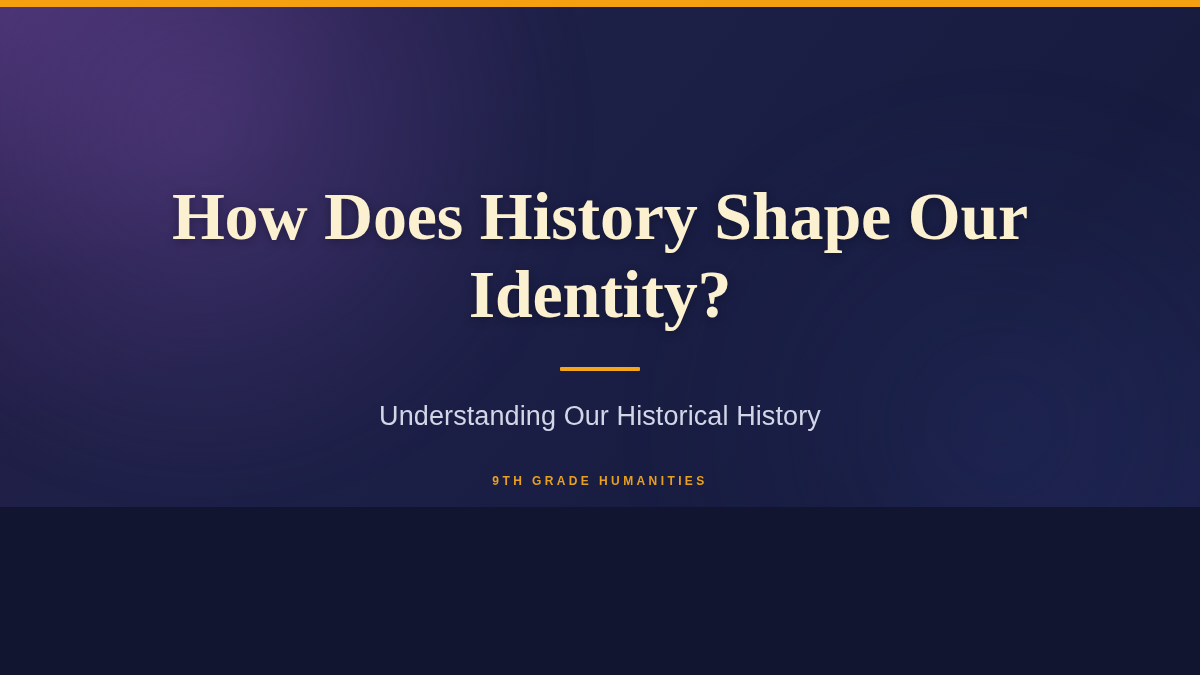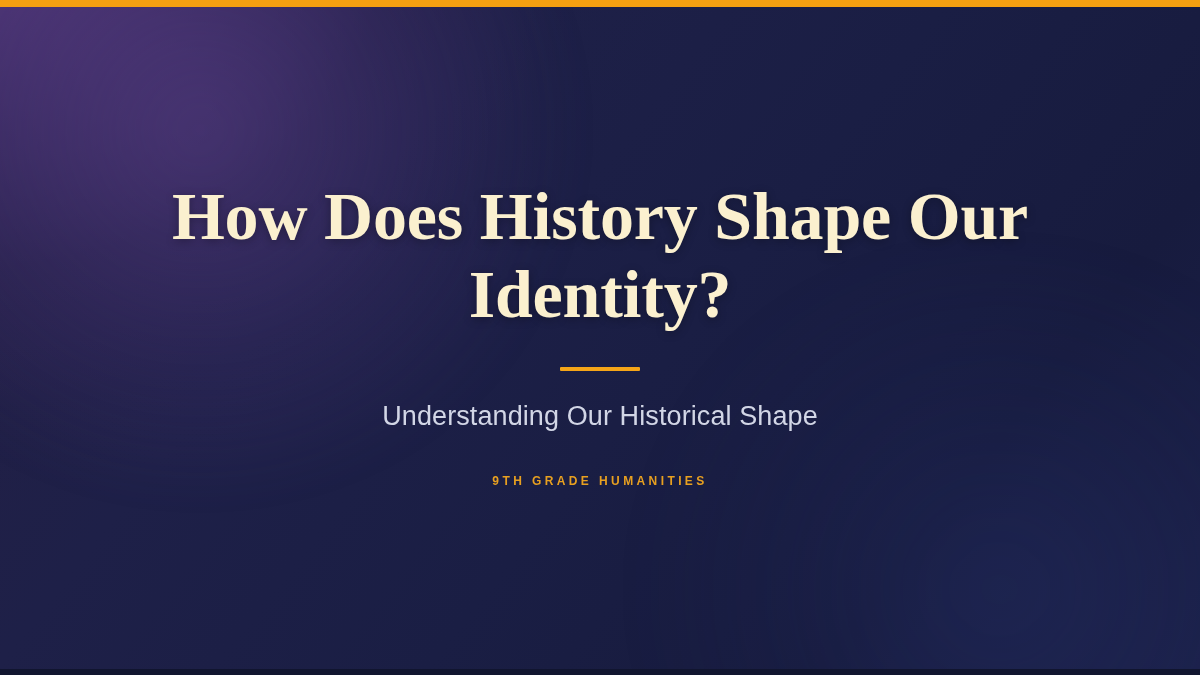--- a/index.html
+++ b/index.html
@@ -7,21 +7,21 @@
   html, body {
     width:1200px;
     height:675px;
     overflow:hidden;
     background:#11152f;
   }
 
   .slide {
     position:relative;
     width:1200px;
-    height:669px;
+    height:507px;
     overflow:hidden;
     background:
       radial-gradient(ellipse 900px 680px at -4% -8%,
           rgba(86,58,128,0.92) 0%,
           rgba(70,50,112,0.62) 26%,
           rgba(48,38,86,0.30) 48%,
           rgba(28,30,66,0.06) 68%,
           rgba(20,24,56,0) 84%),
       linear-gradient(128deg,
           #241f45 0%,
@@ -125,18 +125,18 @@
   <div class="glow-b"></div>
 
   <div class="top-accent"></div>
 
   <div class="content">
 
     <h1 class="title">How Does History Shape Our Identity?</h1>
 
     <div class="divider"></div>
 
-    <p class="subtitle">Understanding Our Historical Shape</p>
+    <p class="subtitle">Understanding Our Historical History</p>
 
     <p class="kicker">9TH GRADE HUMANITIES</p>
 
   </div>
 </div>
 
 </body></html>

